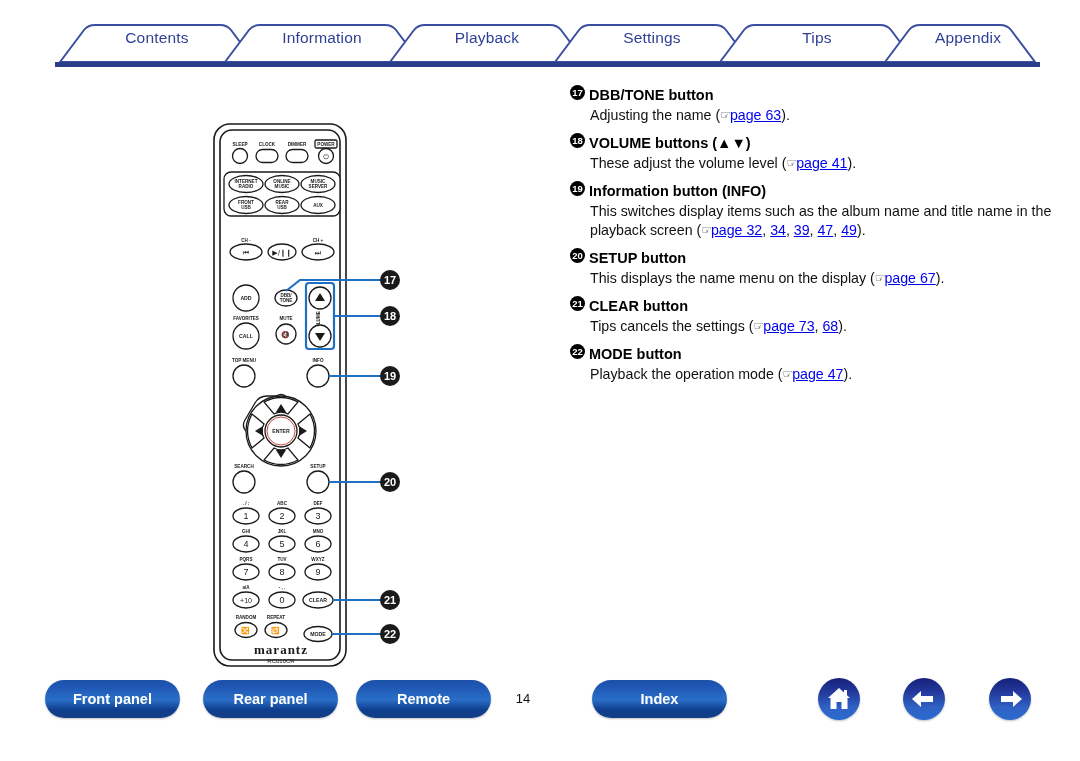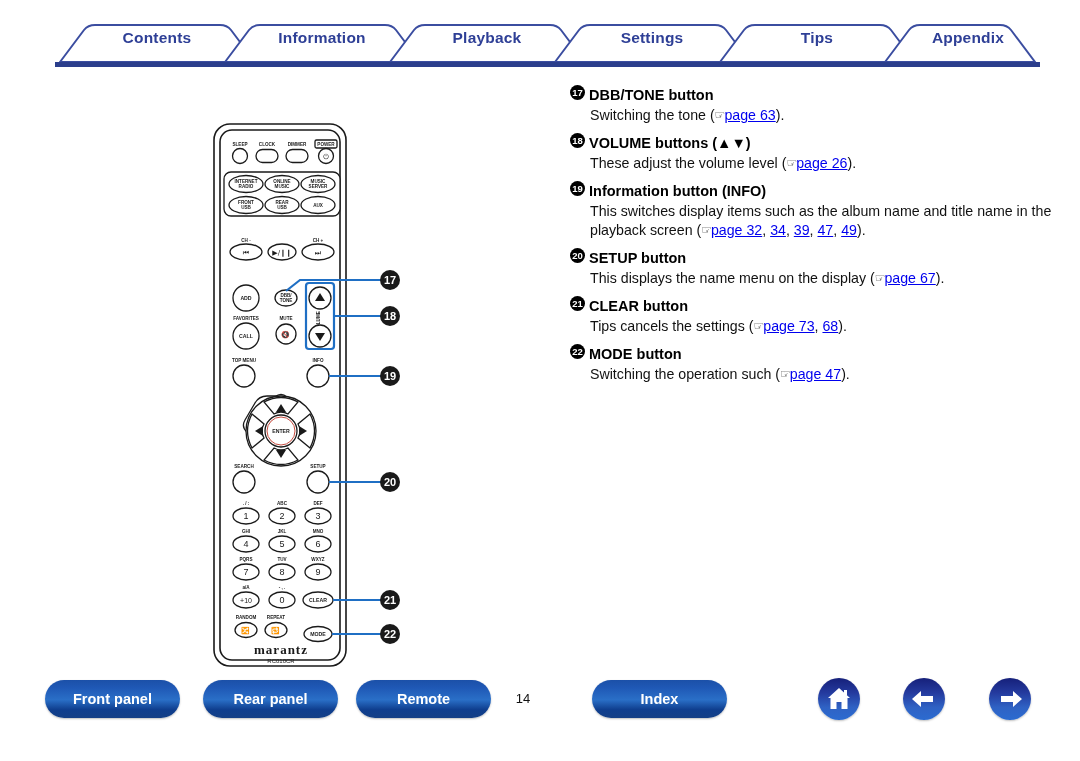--- a/index.html
+++ b/index.html
@@ -14,21 +14,21 @@
   }
   
   .tabbar{
     position:absolute;left:0;top:0;width:1080px;height:72px;
   }
   .tabbar svg{position:absolute;left:0;top:0;}
   .tablabels{position:absolute;left:0;top:0;width:1080px;height:72px;}
   .tablabel{
     position:absolute;top:38px;
     transform:translate(-50%,-50%);
-    font-size:15.5px;font-weight:bold;color:#2e3f96;
+    font-size:15.5px;font-weight:normal;color:#2e3f96;
     white-space:nowrap;letter-spacing:.2px;
     cursor:pointer;
   }
   
   .textcol{
     position:absolute;left:570px;top:78px;width:500px;
   }
   .entry{margin-bottom:2px;}
   .entry-head{
     font-size:14.5px;font-weight:bold;line-height:20px;
@@ -321,29 +321,29 @@
   <div class="callout" style="left:230px;top:514px">22</div>
 </div>
 
 <div class="textcol">
 
   <div class="entry">
     <div class="entry-head">
       <span class="num">17</span>
       <span>DBB/TONE button</span>
     </div>
-    <div class="entry-body"><span>Switching the tone (</span><span class="hand">☞</span><a class="pg" href="#">page 63</a><span>).</span></div>
+    <div class="entry-body"><span>Adjusting the name (</span><span class="hand">☞</span><a class="pg" href="#">page 63</a><span>).</span></div>
   </div>
 
   <div class="entry">
     <div class="entry-head">
       <span class="num">18</span>
       <span>VOLUME buttons (▲▼)</span>
     </div>
-    <div class="entry-body"><span>These adjust the volume level (</span><span class="hand">☞</span><a class="pg" href="#">page 26</a><span>).</span></div>
+    <div class="entry-body"><span>These adjust the volume level (</span><span class="hand">☞</span><a class="pg" href="#">page 41</a><span>).</span></div>
   </div>
 
   <div class="entry">
     <div class="entry-head">
       <span class="num">19</span>
       <span>Information button (INFO)</span>
     </div>
     <div class="entry-body"><span>This switches display items such as the album name and title name in the playback screen (</span><span class="hand">☞</span><a class="pg" href="#">page 32</a>, <a class="pg" href="#">34</a>, <a class="pg" href="#">39</a>, <a class="pg" href="#">47</a>, <a class="pg" href="#">49</a><span>).</span></div>
   </div>
 
@@ -361,21 +361,21 @@
       <span>CLEAR button</span>
     </div>
     <div class="entry-body"><span>Tips cancels the settings (</span><span class="hand">☞</span><a class="pg" href="#">page 73</a>, <a class="pg" href="#">68</a><span>).</span></div>
   </div>
 
   <div class="entry">
     <div class="entry-head">
       <span class="num">22</span>
       <span>MODE button</span>
     </div>
-    <div class="entry-body"><span>Switching the operation such (</span><span class="hand">☞</span><a class="pg" href="#">page 47</a><span>).</span></div>
+    <div class="entry-body"><span>Playback the operation mode (</span><span class="hand">☞</span><a class="pg" href="#">page 47</a><span>).</span></div>
   </div>
 
 </div>
 
 <div class="footer">
   <div class="pill" style="left:45px">Front panel</div>
   <div class="pill" style="left:203px">Rear panel</div>
   <div class="pill" style="left:356px">Remote</div>
   <div class="pagenum">14</div>
   <div class="pill" style="left:592px">Index</div>

